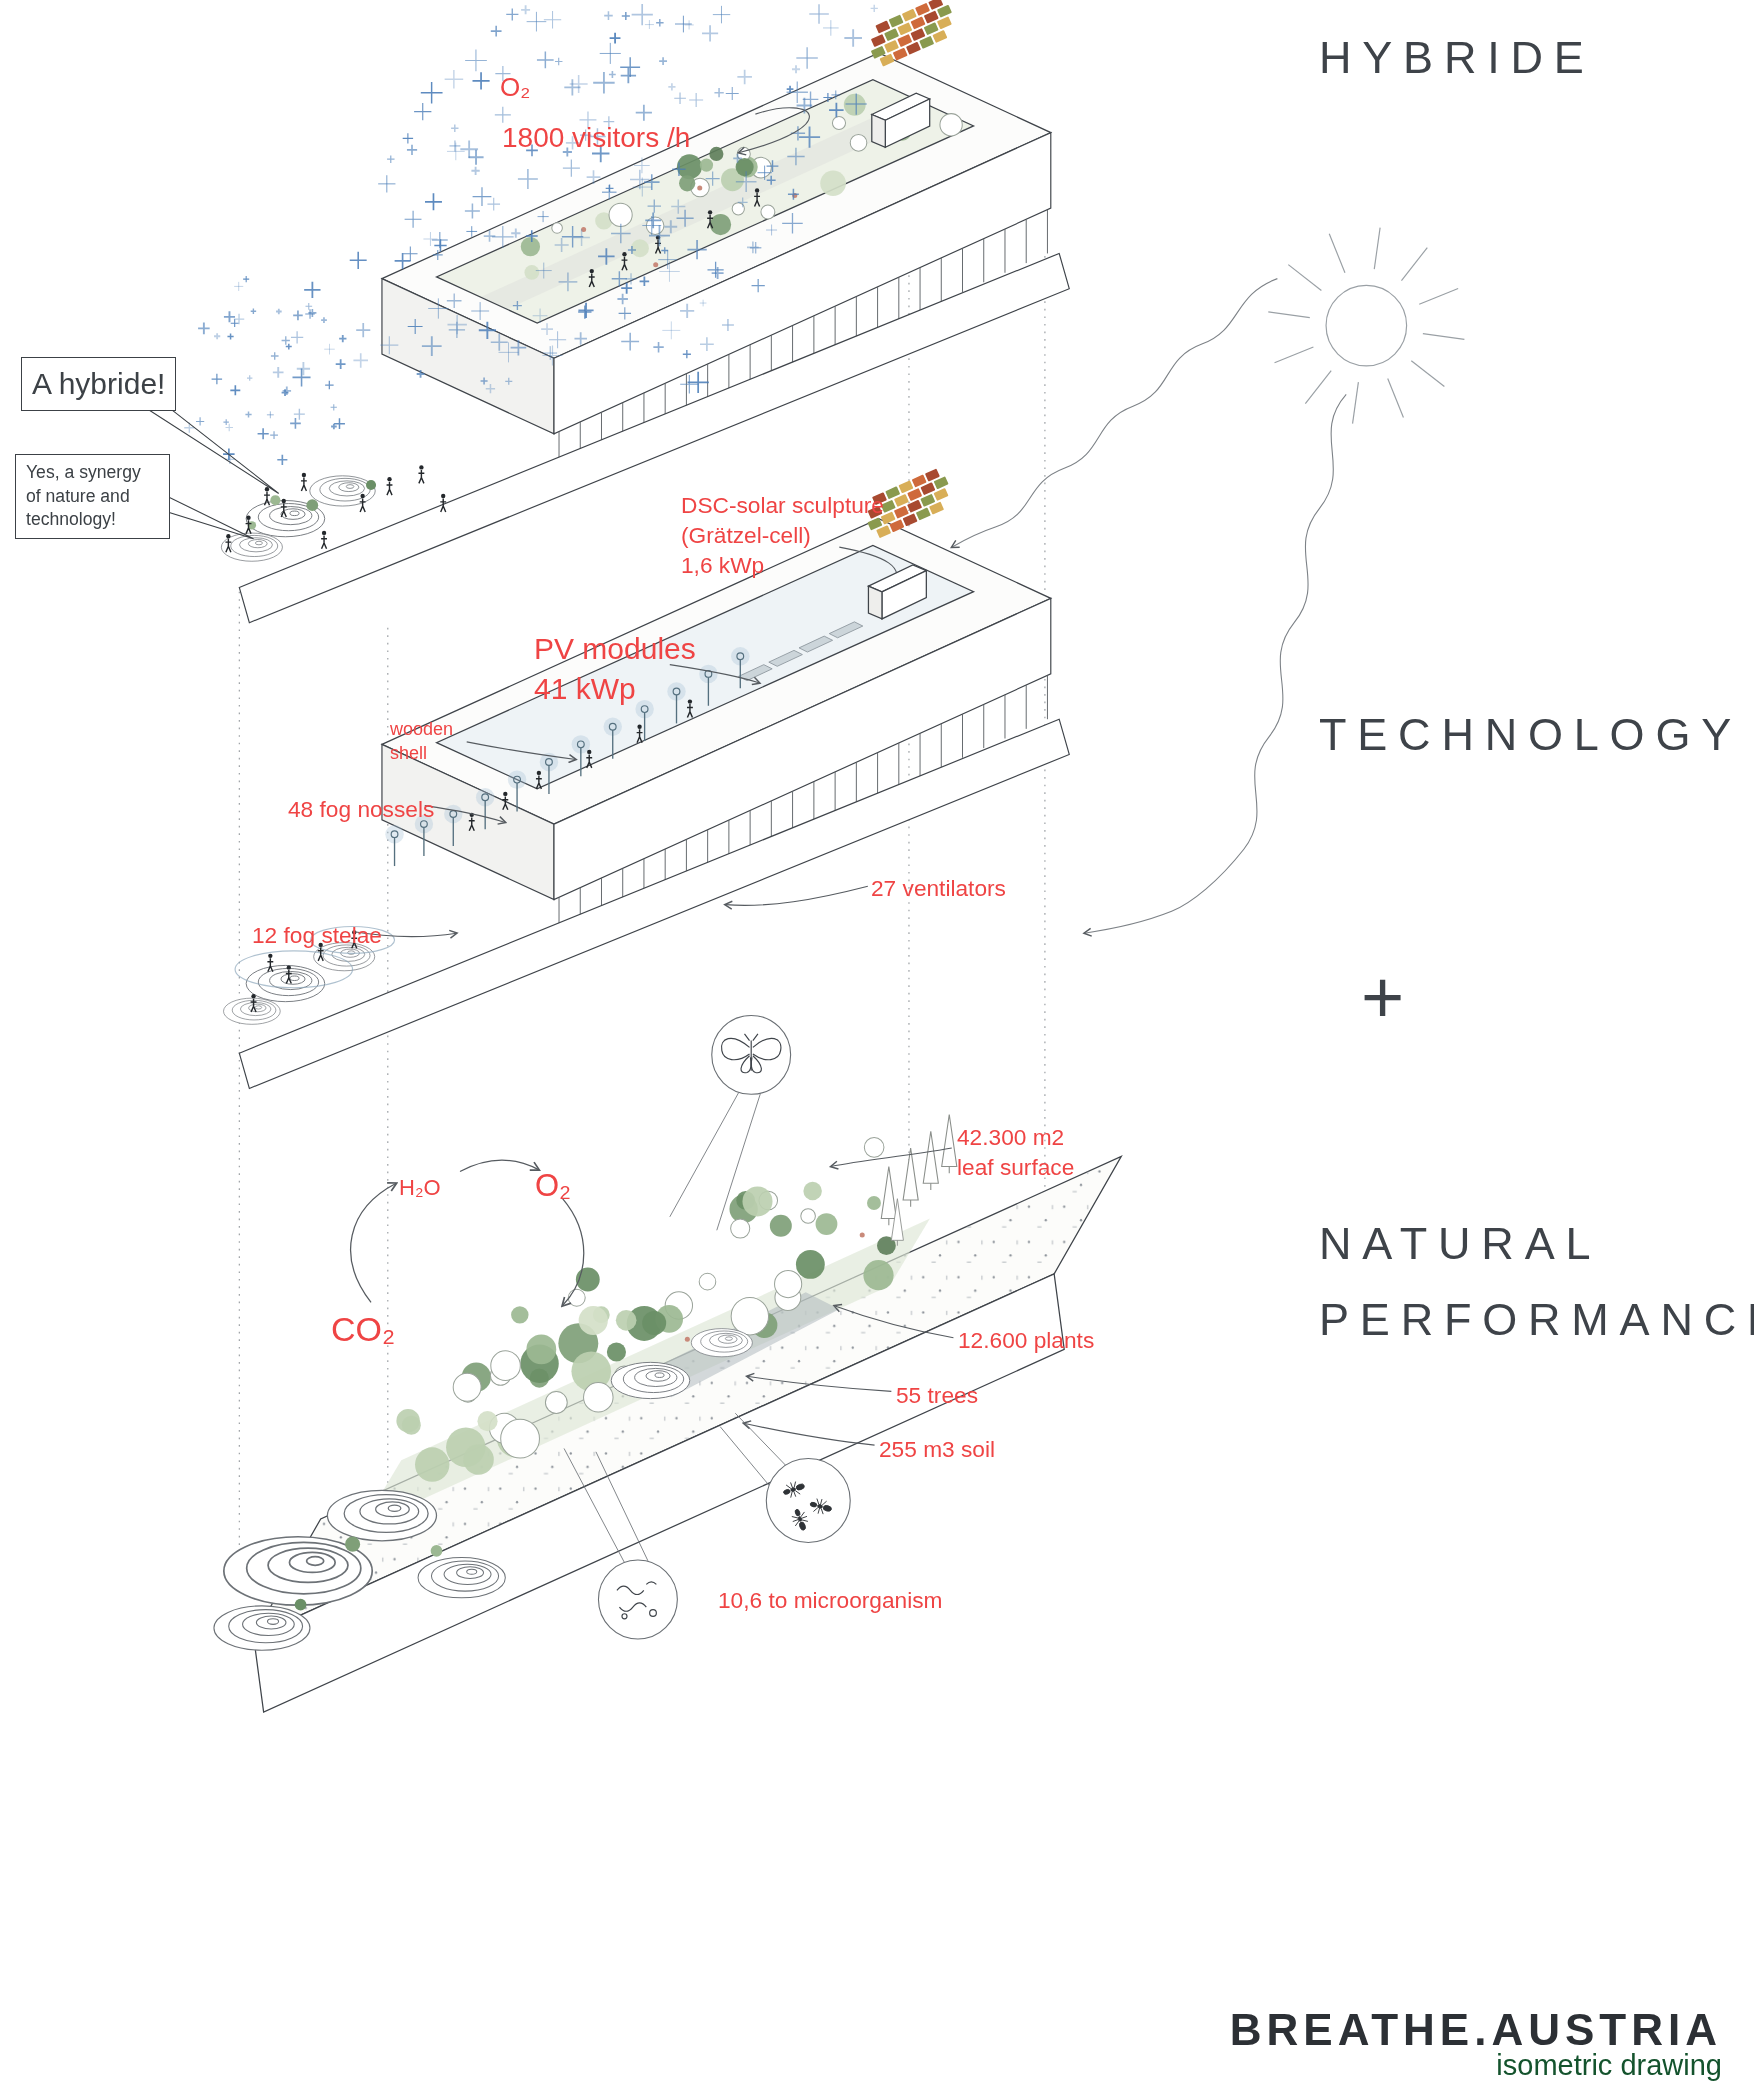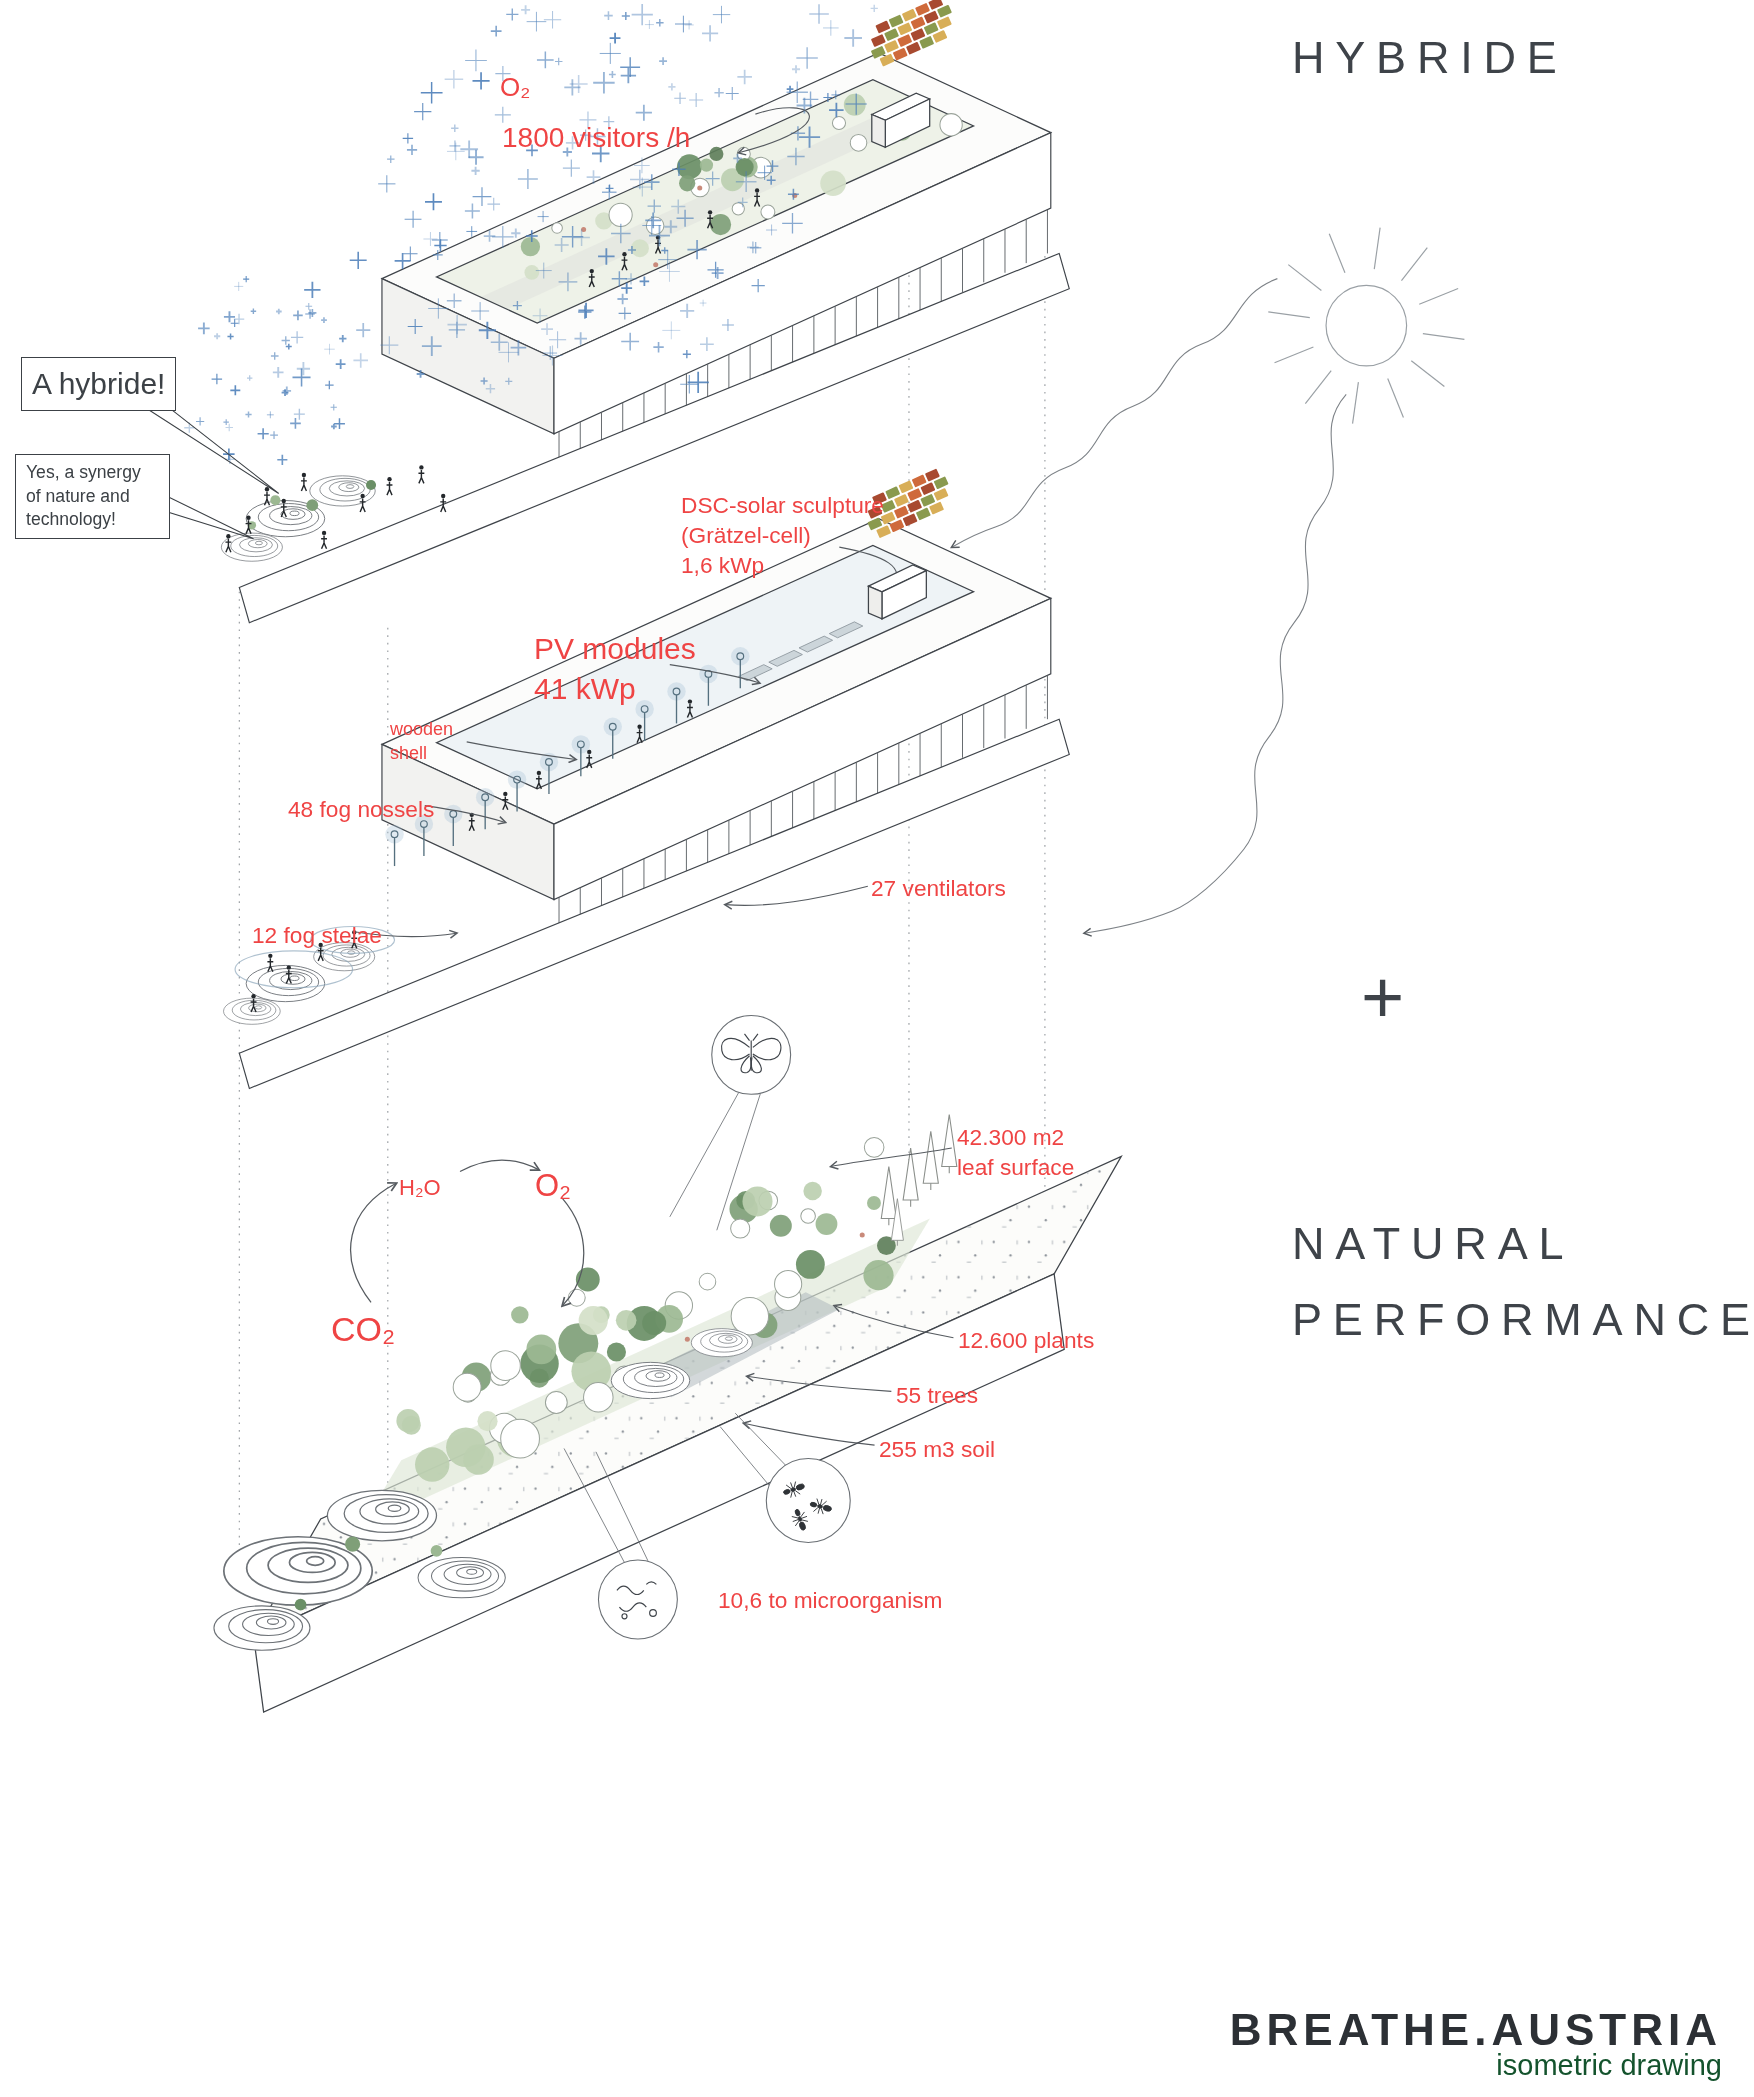--- a/index.html
+++ b/index.html
@@ -2,21 +2,21 @@
 <html style="font-size:13.4px"><head>
 <meta charset="utf-8">
 <style>
   html,body{margin:0;padding:0;background:#fff;}
   .canvas{position:relative;width:1755px;height:2098px;background:#fff;overflow:hidden;
           font-family:"Liberation Sans",sans-serif;}
   svg.drawing{position:absolute;left:0;top:0;}
   .lbl{position:absolute;color:#ef4444;white-space:pre-line;line-height:1.32;}
   .bubble{position:absolute;border:1.3px solid #3c4146;background:#fff;color:#3c4146;
           padding:5.9px 10px;white-space:pre-line;line-height:1.35;}
-  .heading{position:absolute;letter-spacing:.24em;font-size:45px;color:#3e4349;font-weight:400;}
+  .heading{position:absolute;letter-spacing:.24em;font-size:45px;color:#3e4349;font-weight:400;margin-left:27px;}
   .plus-big{position:absolute;font-size:74px;font-weight:300;color:#3e4349;}
   .brand{position:absolute;font-size:44px;letter-spacing:5px;font-weight:700;color:#2c3035;}
   .brand-sub{position:absolute;font-size:29px;color:#14532d;font-weight:400;}
 </style>
 </head>
 <body>
 
 <div class="canvas">
 
 <svg class="drawing" width="1755" height="2098" viewBox="0 0 2091 2500">
@@ -695,20 +695,21 @@
 <div class="lbl" style="left:958px;top:1326px;font-size:22.7px">12.600 plants</div>
 <div class="lbl" style="left:896px;top:1381px;font-size:22.7px">55 trees</div>
 <div class="lbl" style="left:879px;top:1435px;font-size:22.7px">255 m3 soil</div>
 <div class="lbl" style="left:718px;top:1586px;font-size:22.7px">10,6 to microorganism</div>
 
 <div class="lbl" style="left:399px;top:1173px;font-size:22px">H₂O</div>
 <div class="lbl" style="left:535px;top:1166px;font-size:31px">O₂</div>
 <div class="lbl" style="left:331px;top:1307px;font-size:34px">CO₂</div>
 
 <div class="heading" style="left:1292px;top:32px">HYBRIDE</div>
+<div class="heading" style="left:1292px;top:709px">TECHNOLOGY</div>
 <div class="plus-big" style="left:1361px;top:955px">+</div>
 <div class="heading" style="left:1292px;top:1218px">NATURAL</div>
 <div class="heading" style="left:1292px;top:1294px">PERFORMANCE</div>
 
 <div class="brand" style="right:33px;top:2005px">BREATHE.AUSTRIA</div>
 <div class="brand-sub" style="right:33px;top:2049px">isometric drawing</div>
 
 </div>
 
 

